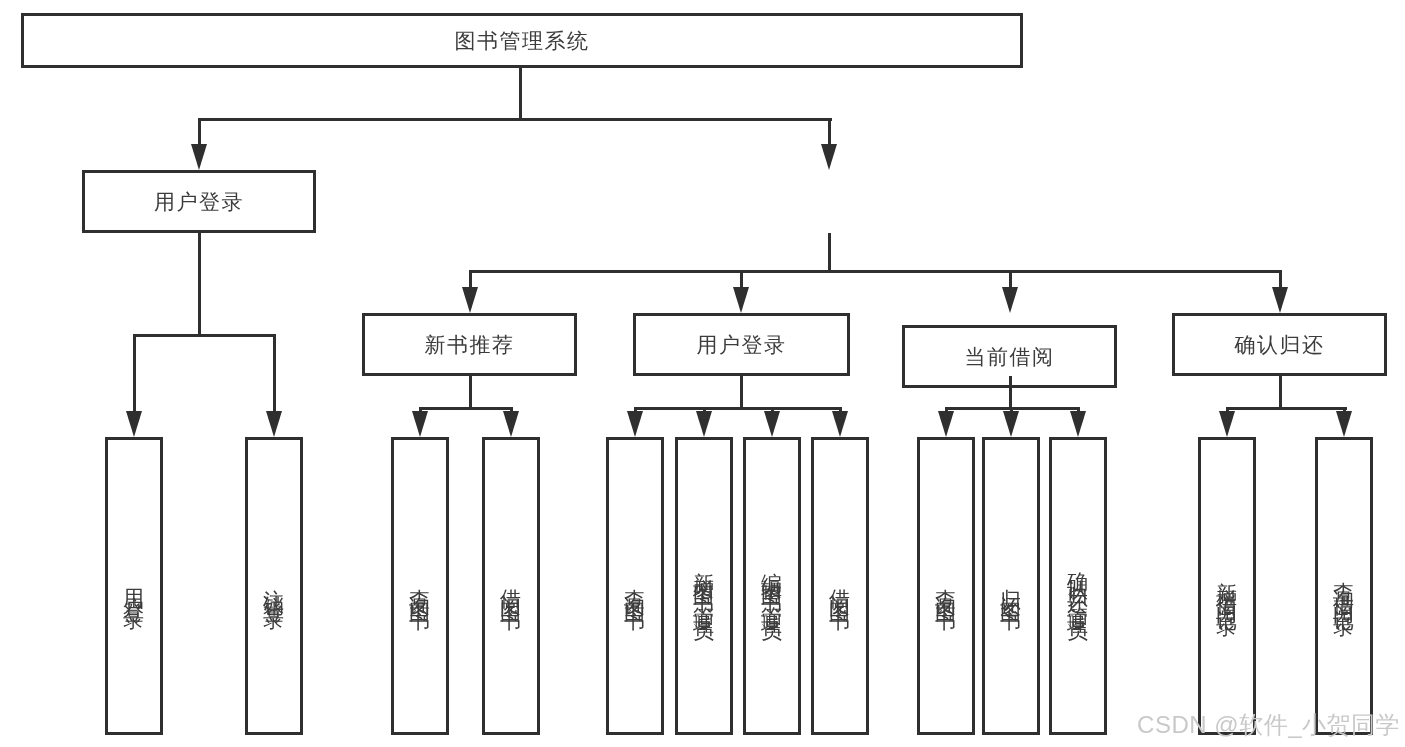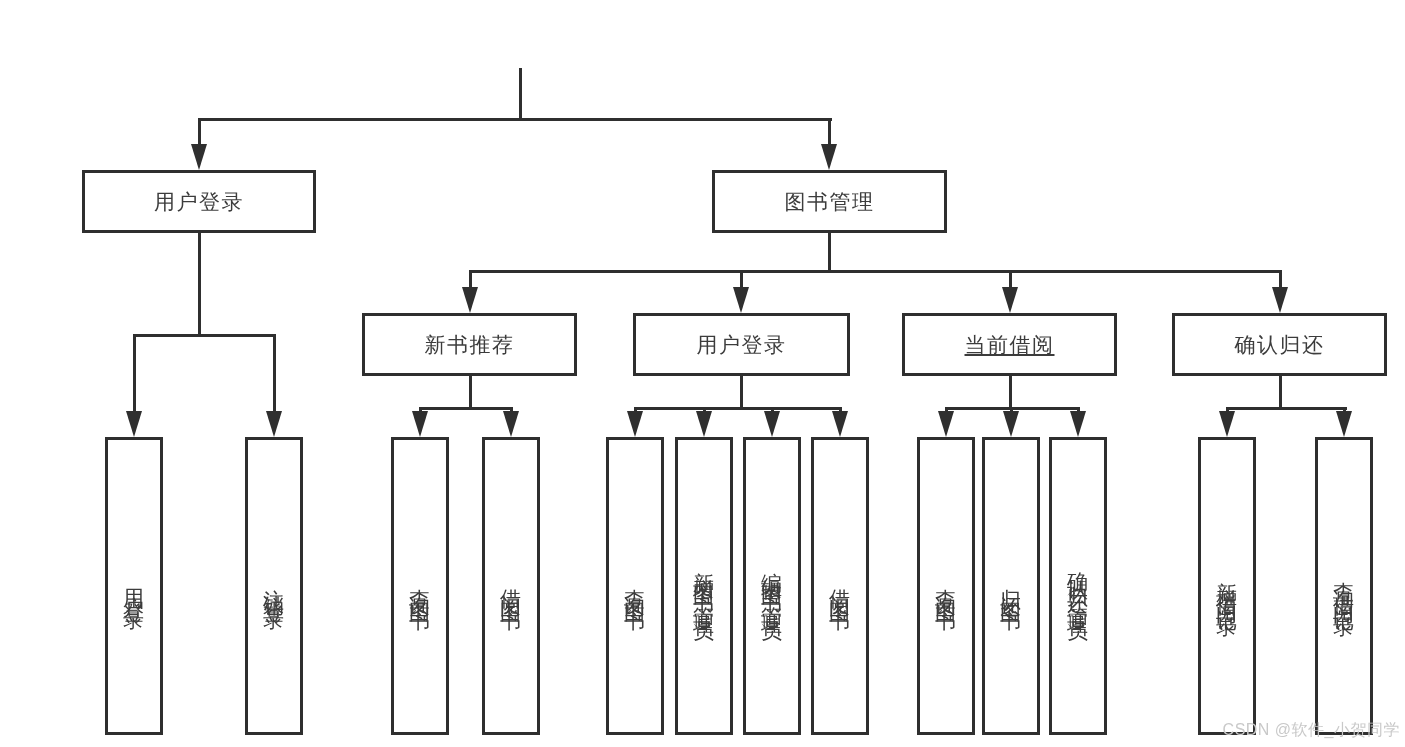--- a/index.html
+++ b/index.html
@@ -20,41 +20,41 @@
   }
   .hline { position:absolute; height:3px; background:#2f2f2f; }
   .vline { position:absolute; width:3px;  background:#2f2f2f; }
   .arrowhead {
     position:absolute; width:0; height:0;
     border-left:8px solid transparent; border-right:8px solid transparent;
     border-top:26px solid #2f2f2f;
   }
   .watermark {
     position:absolute; right:5px; bottom:6px; z-index:3;
-    font-size:16px; color:#c9c9c9; letter-spacing:0.5px; white-space:nowrap;
+    font-size:24px; color:#c9c9c9; letter-spacing:0.5px; white-space:nowrap;
   }
 </style>
 </head>
 <body>
 
 <div id="canvas">
 
+  <div class="box hbox" style="left:21px; top:13px; width:1002px; height:55px;">
+    <span class="lbl">图书管理系统</span>
+  </div>
 
   <div class="vline" style="left:519px; top:68px; height:50px;"></div>
   <div class="hline" style="left:198px; top:118px; width:634px;"></div>
   <div class="vline" style="left:198px; top:118px; height:30px;"></div>
   <div class="arrowhead" style="left:191px; top:144px;"></div>
   <div class="vline" style="left:828px; top:118px; height:30px;"></div>
   <div class="arrowhead" style="left:821px; top:144px;"></div>
 
   <div class="box hbox" style="left:82px; top:170px; width:234px; height:63px;">
     <span class="lbl">用户登录</span>
-  </div>
-  <div class="box hbox" style="left:712px; top:170px; width:235px; height:63px;">
-    <span class="lbl">图书管理</span>
   </div>
 
   <div class="vline" style="left:198px; top:233px; height:101px;"></div>
   <div class="hline" style="left:133px; top:334px; width:143px;"></div>
   <div class="vline" style="left:133px; top:334px; height:80px;"></div>
   <div class="arrowhead" style="left:126px; top:411px;"></div>
   <div class="vline" style="left:273px; top:334px; height:80px;"></div>
   <div class="arrowhead" style="left:266px; top:411px;"></div>
 
   <div class="vline" style="left:828px; top:233px; height:37px;"></div>
@@ -67,21 +67,21 @@
   <div class="arrowhead" style="left:1002px; top:287px;"></div>
   <div class="vline" style="left:1279px; top:270px; height:20px;"></div>
   <div class="arrowhead" style="left:1272px; top:287px;"></div>
 
   <div class="box hbox" style="left:362px; top:313px; width:215px; height:63px;">
     <span class="lbl">新书推荐</span>
   </div>
   <div class="box hbox" style="left:633px; top:313px; width:217px; height:63px;">
     <span class="lbl">用户登录</span>
   </div>
-  <div class="box hbox" style="left:902px; top:313px; width:215px; height:63px;text-decoration:underline;">
+  <div class="box hbox" style="left:902px; top:325px; width:215px; height:63px;">
     <span class="lbl">当前借阅</span>
   </div>
   <div class="box hbox" style="left:1172px; top:313px; width:215px; height:63px;">
     <span class="lbl">确认归还</span>
   </div>
 
   <div class="vline" style="left:469px; top:376px; height:31px;"></div>
   <div class="hline" style="left:419px; top:407px; width:94px;"></div>
   <div class="vline" style="left:419px; top:407px; height:8px;"></div>
   <div class="arrowhead" style="left:412px; top:411px;"></div>

